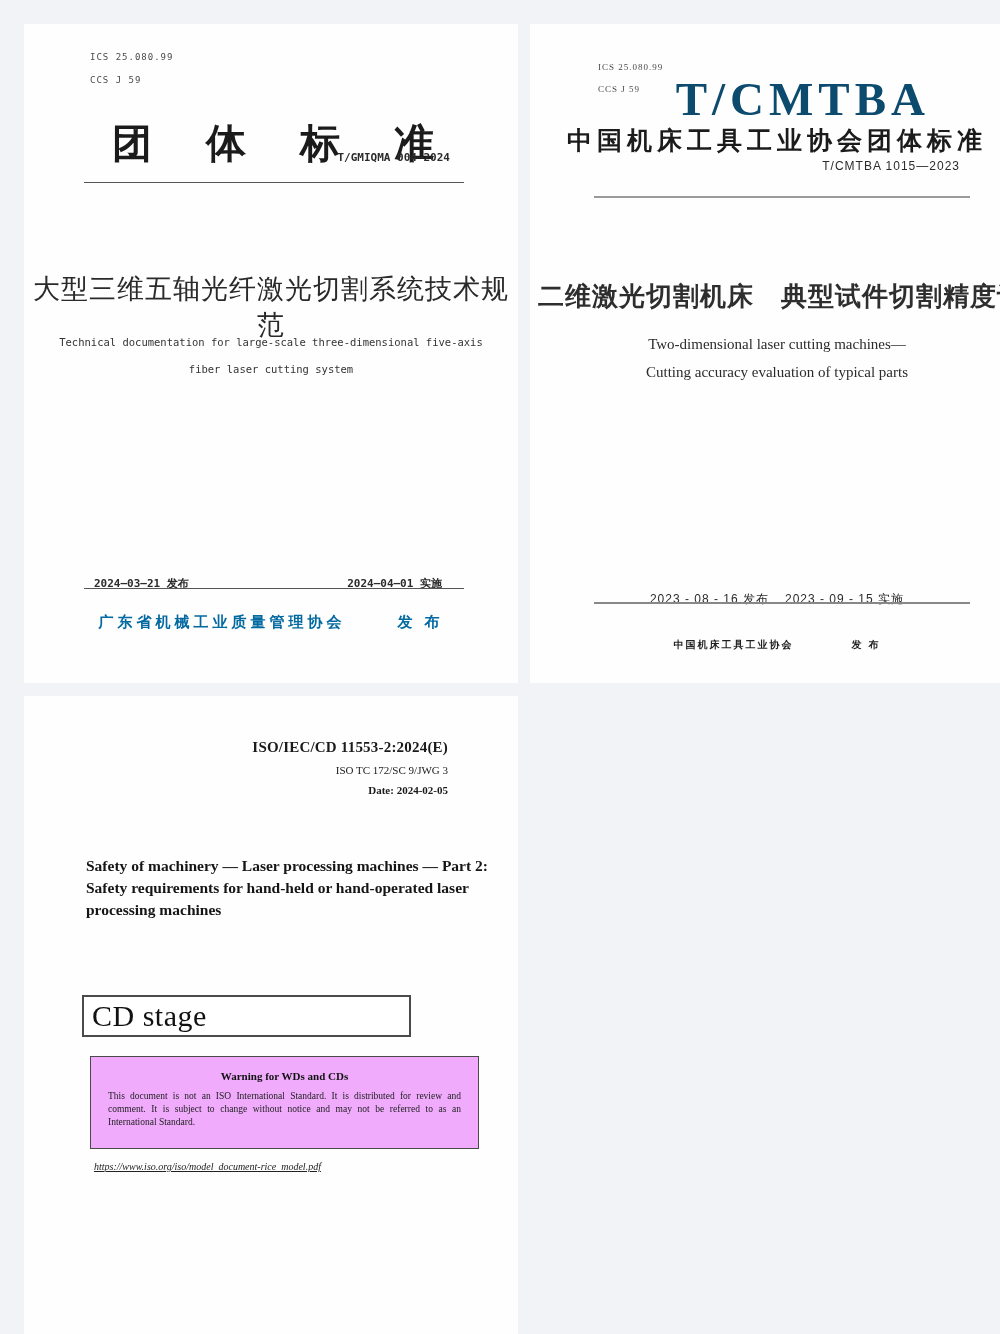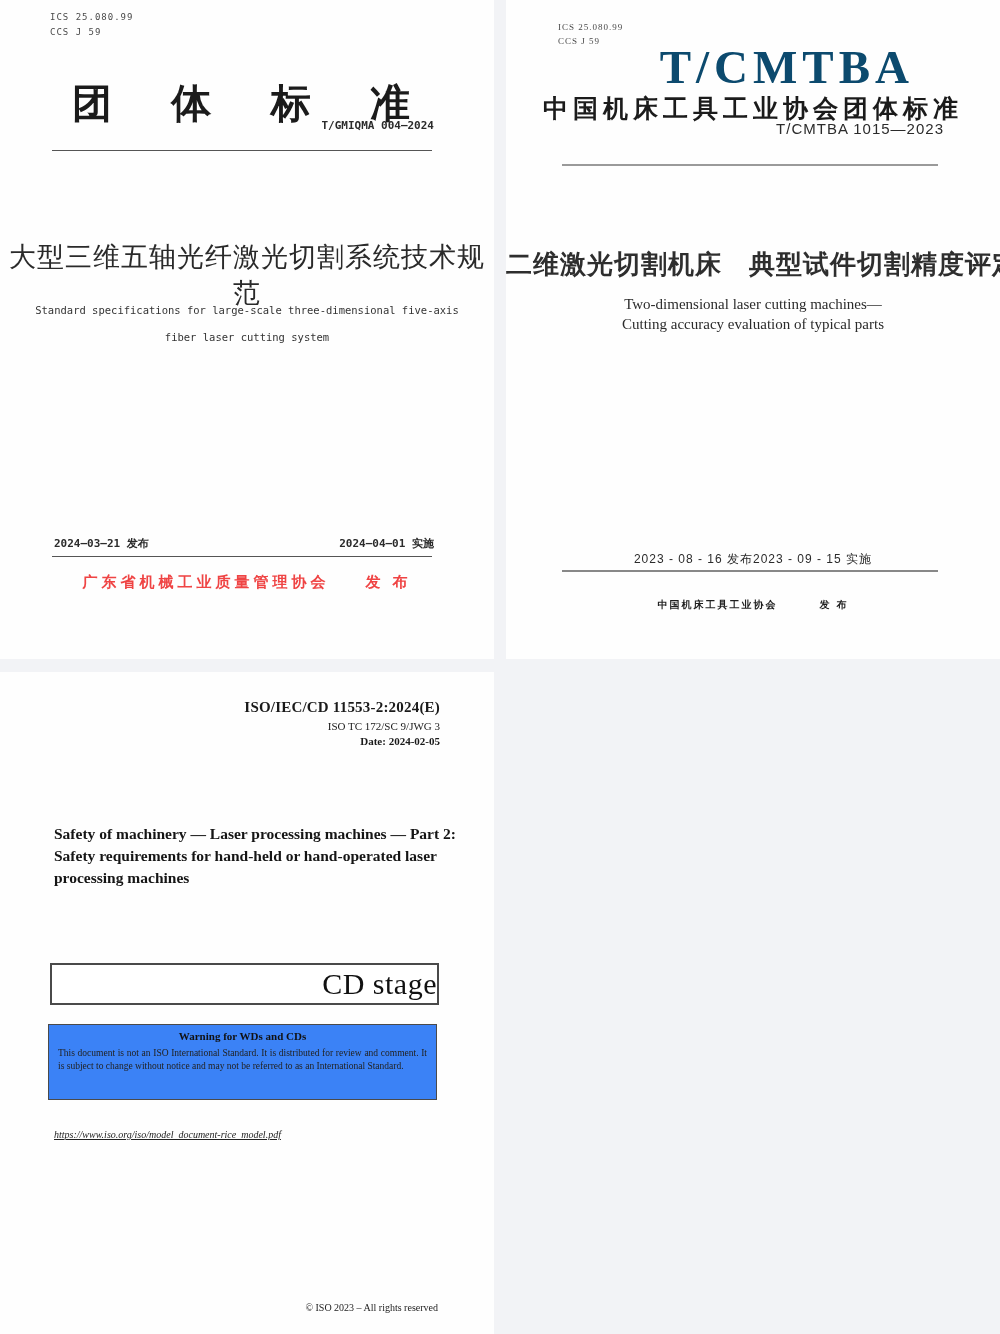--- a/index.html
+++ b/index.html
@@ -1,15 +1,15 @@
 <!DOCTYPE html>
 <html><head>
 <meta charset="utf-8">
 <style>
-  * { margin:0; padding:0; box-sizing:border-box; }
+  * { margin:8px; padding:0; box-sizing:border-box; }
   html,body { width:1000px; height:1334px; }
   body {
     position:relative;
     background:#f2f3f6;
     font-family:"Liberation Sans", sans-serif;
     color:#222;
     overflow:hidden;
   }
   .page { position:absolute; background:#fefefe; }
   #page-tl { left:0;   top:0;    width:494px; height:659px; }
@@ -22,43 +22,43 @@
   
   .tl-ics { left:50px; top:10px; font-family:"DejaVu Sans Mono", monospace; font-size:9px; line-height:15px; color:#4a4a4a; letter-spacing:1px; }
   .tl-category { left:72px; top:76px; width:338px; display:flex; justify-content:space-between; font-size:40px; font-weight:700; color:#1b1b1b; font-family:"Liberation Sans", sans-serif; }
   .tl-stdno { right:60px; top:119px; font-family:"DejaVu Sans Mono", monospace; font-size:11px; font-weight:700; color:#2b2b2b; }
   .tl-rule1 { left:52px; top:150px; width:380px; border-top:1.5px solid #555; }
   .tl-title { left:0; right:0; top:239px; text-align:center; font-size:27px; font-weight:500; letter-spacing:1px; color:#2a2a2a; }
   .tl-en1 { left:0; right:0; top:304px; text-align:center; font-family:"DejaVu Sans Mono", monospace; font-size:10.5px; color:#333; }
   .tl-en2 { left:0; right:0; top:331px; text-align:center; font-family:"DejaVu Sans Mono", monospace; font-size:10.5px; color:#333; }
   .tl-dates { left:54px; right:60px; top:536px; display:flex; justify-content:space-between; font-family:"DejaVu Sans Mono", monospace; font-size:11px; font-weight:700; color:#2b2b2b; }
   .tl-rule2 { left:52px; top:556px; width:380px; border-top:1.5px solid #555; }
-  .tl-issuer { left:0; right:0; top:573px; display:flex; justify-content:center; gap:36px; font-size:15px; font-weight:700; letter-spacing:4px; color:#ef4444;text-align:center; }
+  .tl-issuer { left:0; right:0; top:573px; display:flex; justify-content:center; gap:36px; font-size:15px; font-weight:700; letter-spacing:4px; color:#0369a1;text-align:center; }
 
   
   .tr-ics { left:52px; top:20px; font-family:"Liberation Serif", serif; font-size:9px; line-height:14px; color:#4a4a4a; letter-spacing:1px; }
   .tr-brand { right:86px; top:40px; font-family:"Liberation Serif", serif; font-size:47px; font-weight:700; letter-spacing:5px; color:#0c4a6e; }
   .tr-org { left:0; right:0; top:92px; text-align:center; font-size:25px; font-weight:600; letter-spacing:5px; color:#1b1b1b; }
-  .tr-stdno { right:56px; top:120px; font-size:15px; color:#2b2b2b; letter-spacing:1px; }
+  .tr-stdno { right:56px; top:127px; font-size:12px; color:#2b2b2b; letter-spacing:1px; }
   .tr-rule1 { left:56px; top:164px; width:376px; border-top:2px solid #9a9a9a; }
   .tr-title { left:0; right:0; top:247px; text-align:center; font-size:26px; font-weight:600; letter-spacing:1px; color:#2e2e2e; white-space:pre; }
   .tr-en { left:0; right:0; top:294px; text-align:center; font-family:"Liberation Serif", serif; font-size:15px; line-height:20px; color:#2b2b2b; }
   .tr-dates { left:56px; right:56px; top:551px; display:flex; justify-content:center; font-size:12px; font-weight:500; color:#2b2b2b; letter-spacing:1px; }
   .tr-rule2 { left:56px; top:570px; width:376px; border-top:2px solid #888; }
   .tr-issuer { left:0; right:0; top:598px; display:flex; justify-content:center; gap:42px; font-size:10px; font-weight:700; letter-spacing:2px; color:#1f1f1f; }
 
   
   .bl-header { right:54px; top:27px; text-align:right; font-family:"Liberation Serif", serif; color:#1a1a1a; }
   .bl-ref   { font-size:15px; font-weight:700; letter-spacing:.2px; }
   .bl-comm  { font-size:11px; margin-top:4px; font-weight:500; }
   .bl-date  { font-size:11px; margin-top:3px; font-weight:600; }
   .bl-title { left:54px; top:151px; width:402px; font-family:"Liberation Serif", serif; font-size:15.5px; font-weight:700; line-height:1.42; color:#151515; }
-  .bl-stagebox { left:50px; top:291px; width:389px; height:42px; border:2px solid #4a4a4a; display:flex; align-items:center; justify-content:flex-end; background:#fff; }
+  .bl-stagebox { left:50px; top:291px; width:329px; height:42px; border:2px solid #4a4a4a; display:flex; align-items:center; justify-content:flex-start; background:#fff; }
   .bl-stagebox span { font-family:"Liberation Serif", serif; font-size:30px; color:#111; letter-spacing:.5px; }
-  .bl-warnbox { left:48px; top:352px; width:389px; border:1.5px solid #4a4a4a; padding:5px 9px 19px; background:#3b82f6; }
+  .bl-warnbox { left:58px; top:352px; width:389px; border:1.5px solid #4a4a4a; padding:5px 9px 12px; background:#f0abfc; }
   .warn-title { text-align:center; font-family:"Liberation Serif", serif; font-size:11px; font-weight:700; margin-bottom:5px; color:#111; }
   .warn-p { font-family:"Liberation Serif", serif; font-size:9.5px; line-height:1.38; text-align:justify; color:#222; margin-bottom:7px; }
   .bl-note { left:54px; top:455px; width:400px; font-family:"Liberation Serif", serif; font-style:italic; font-size:10px; line-height:1.55; color:#222; }
   .bl-note a { color:#222; text-decoration:underline; }
   .bl-footer { right:56px; top:630px; font-family:"Liberation Serif", serif; font-size:10px; color:#222; }
 </style>
 </head>
 <body>
 
 <div class="page" id="page-tl">
@@ -68,21 +68,21 @@
   </div>
   <div class="abs tl-category">
     <span>团</span>
     <span>体</span>
     <span>标</span>
     <span>准</span>
   </div>
   <div class="abs tl-stdno">T/GMIQMA 004—2024</div>
   <div class="rule tl-rule1"></div>
   <div class="abs tl-title">大型三维五轴光纤激光切割系统技术规范</div>
-  <div class="abs tl-en1">Standard specifications for large-scale three-dimensional five-axis</div>
+  <div class="abs tl-en1">Technical documentation for large-scale three-dimensional five-axis</div>
   <div class="abs tl-en2">fiber laser cutting system</div>
   <div class="abs tl-dates">
     <span>2024—03—21 发布</span>
     <span>2024—04—01 实施</span>
   </div>
   <div class="rule tl-rule2"></div>
   <div class="abs tl-issuer">
     <span>广东省机械工业质量管理协会</span>
     <span>发 布</span>
   </div>

